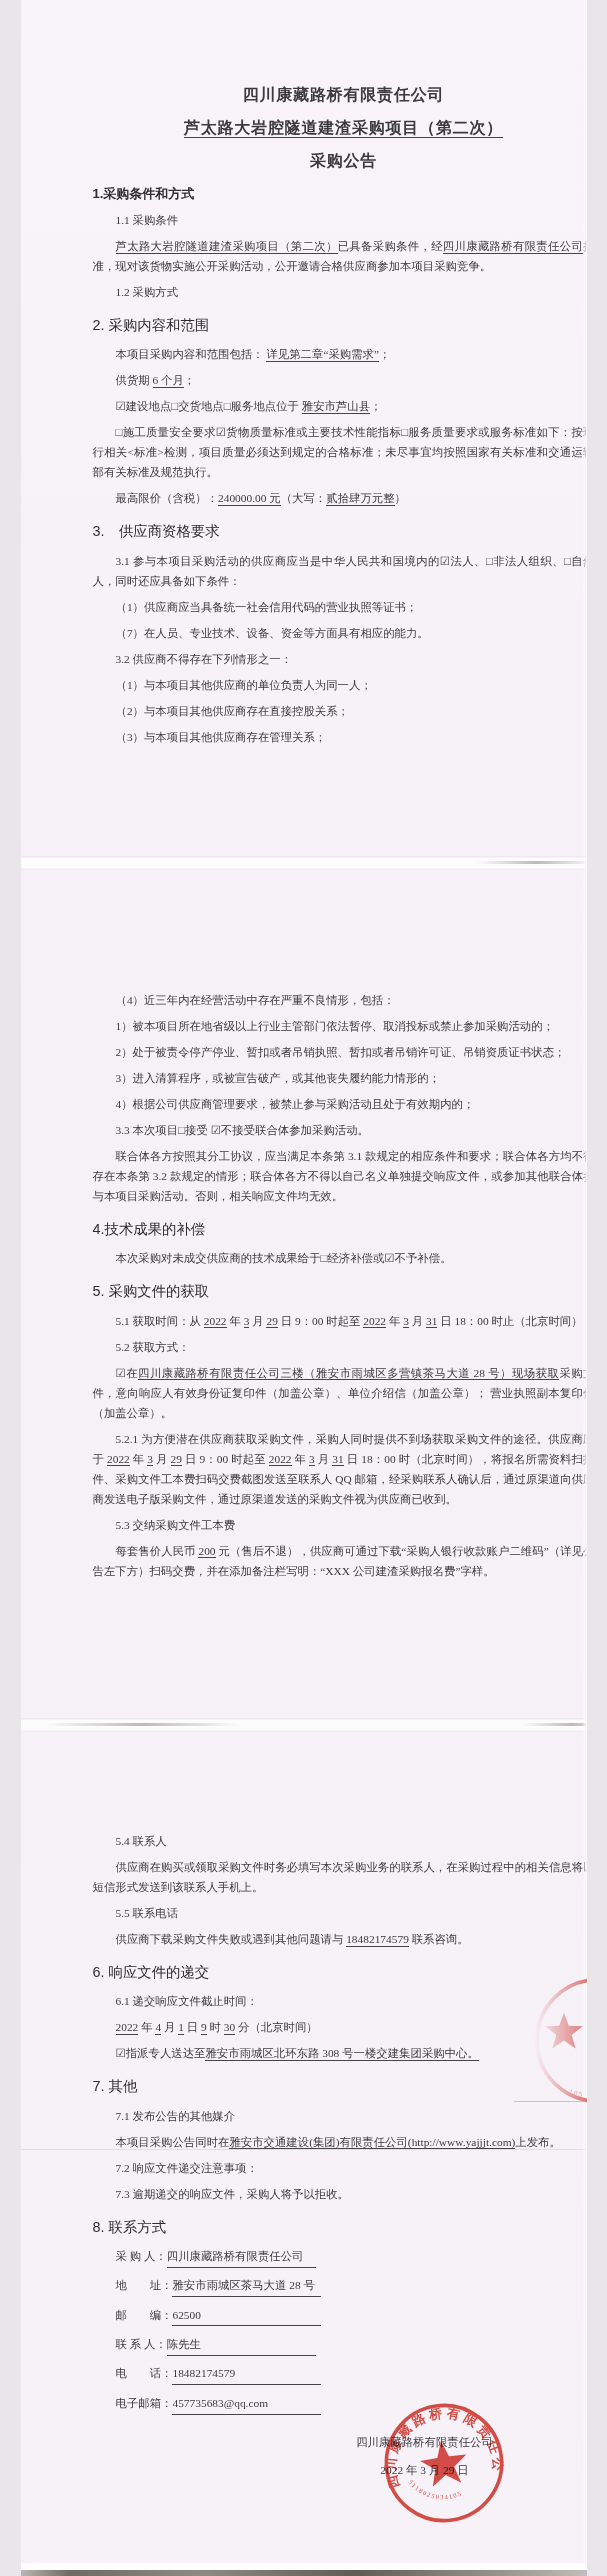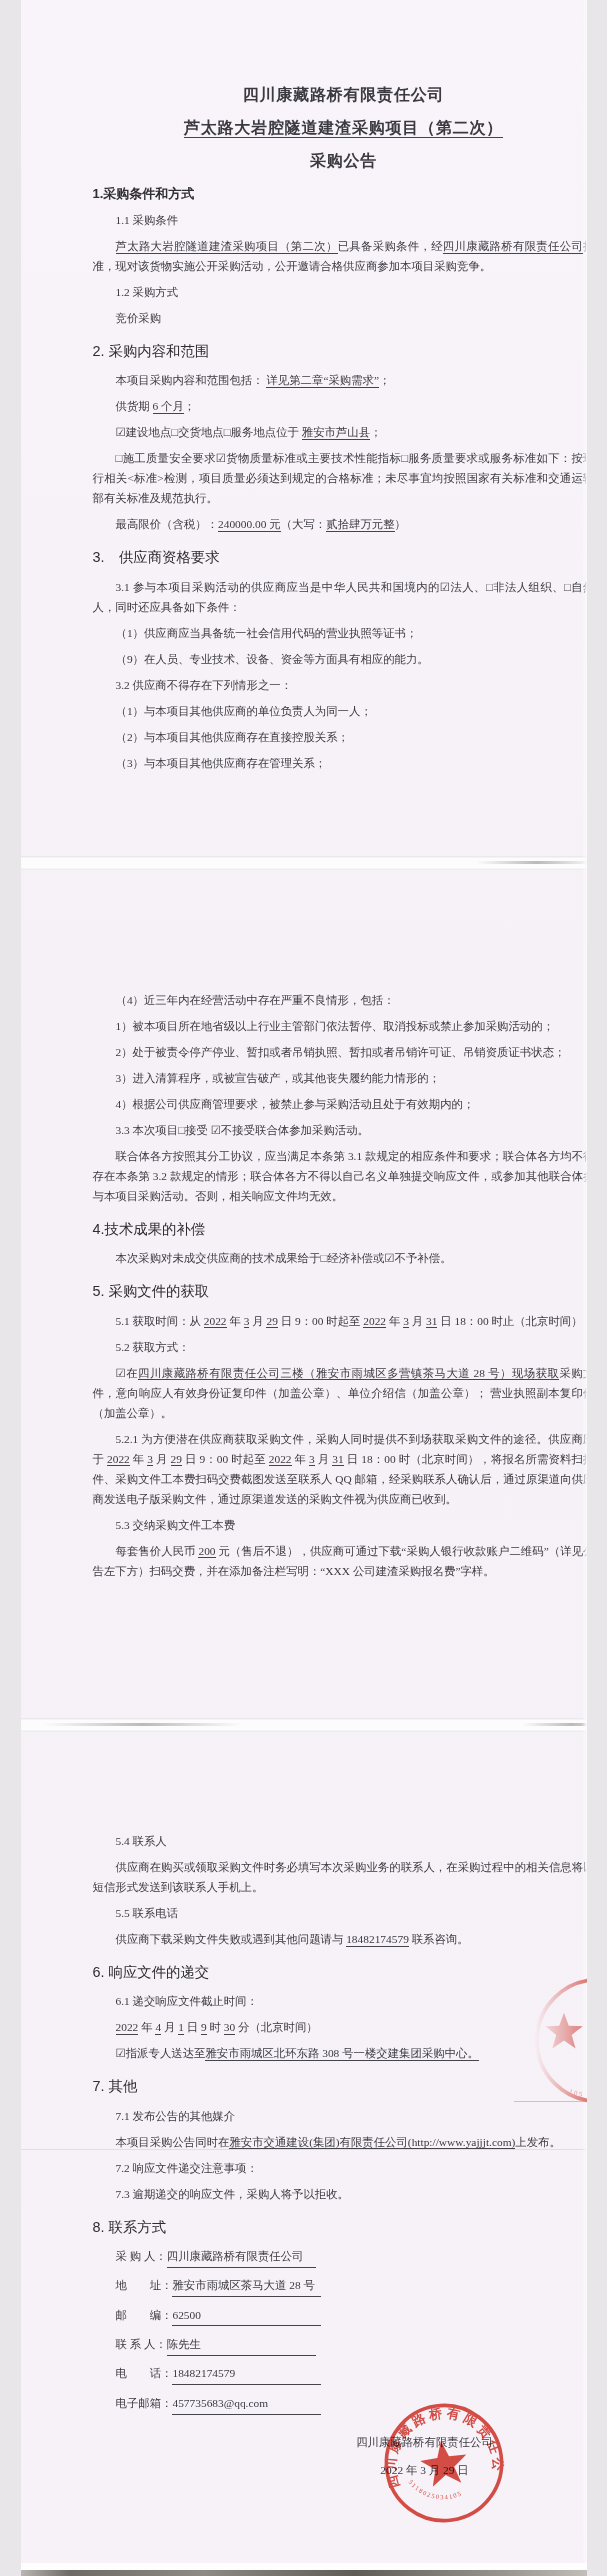--- a/index.html
+++ b/index.html
@@ -68,31 +68,30 @@
 <div id="doc">
 
   <div id="page1" class="page-content">
       <p class="par t1"><span>四川康藏路桥有限责任公司</span></p>
       <p class="par t2"><span class="u">芦太路大岩腔隧道建渣采购项目（第二次）</span></p>
       <p class="par t3"><span>采购公告</span></p>
       <p class="par hA"><span>1.采购条件和方式</span></p>
       <p class="par body"><span>1.1 采购条件</span></p>
       <p class="par body"><span class="u">芦太路大岩腔隧道建渣采购项目（第二次）</span><span>已具备采购条件，经</span><span class="u">四川康藏路桥有限责任公司</span><span>批准，现对该货物实施公开采购活动，公开邀请合格供应商参加本项目采购竞争。</span></p>
       <p class="par body"><span>1.2 采购方式</span></p>
-      <p class="par body"><span>竞价采购</span></p>
       <p class="par hB"><span>2. 采购内容和范围</span></p>
       <p class="par body"><span>本项目采购内容和范围包括： </span><span class="u">详见第二章“采购需求”</span><span>；</span></p>
       <p class="par body"><span>供货期 </span><span class="u">6 个月</span><span>；</span></p>
       <p class="par body"><span>☑建设地点□交货地点□服务地点位于 </span><span class="u">雅安市芦山县</span><span>；</span></p>
       <p class="par body"><span>□施工质量安全要求☑货物质量标准或主要技术性能指标□服务质量要求或服务标准如下：按现行相关&lt;标准&gt;检测，项目质量必须达到规定的合格标准；未尽事宜均按照国家有关标准和交通运输部有关标准及规范执行。</span></p>
       <p class="par body"><span>最高限价（含税）：</span><span class="u">240000.00 元</span><span>（大写：</span><span class="u">贰拾肆万元整</span><span>）</span></p>
       <p class="par hB"><span>3.　供应商资格要求</span></p>
       <p class="par body"><span>3.1 参与本项目采购活动的供应商应当是中华人民共和国境内的☑法人、□非法人组织、□自然人，同时还应具备如下条件：</span></p>
       <p class="par body"><span>（1）供应商应当具备统一社会信用代码的营业执照等证书；</span></p>
-      <p class="par body"><span>（9）在人员、专业技术、设备、资金等方面具有相应的能力。</span></p>
+      <p class="par body"><span>（7）在人员、专业技术、设备、资金等方面具有相应的能力。</span></p>
       <p class="par body"><span>3.2 供应商不得存在下列情形之一：</span></p>
       <p class="par body"><span>（1）与本项目其他供应商的单位负责人为同一人；</span></p>
       <p class="par body"><span>（2）与本项目其他供应商存在直接控股关系；</span></p>
       <p class="par body"><span>（3）与本项目其他供应商存在管理关系；</span></p>
     </div>
 
   <div id="seam1" class="seam">
     <div class="smudge" style="left:455px;width:121px;"></div>
   </div>
 

